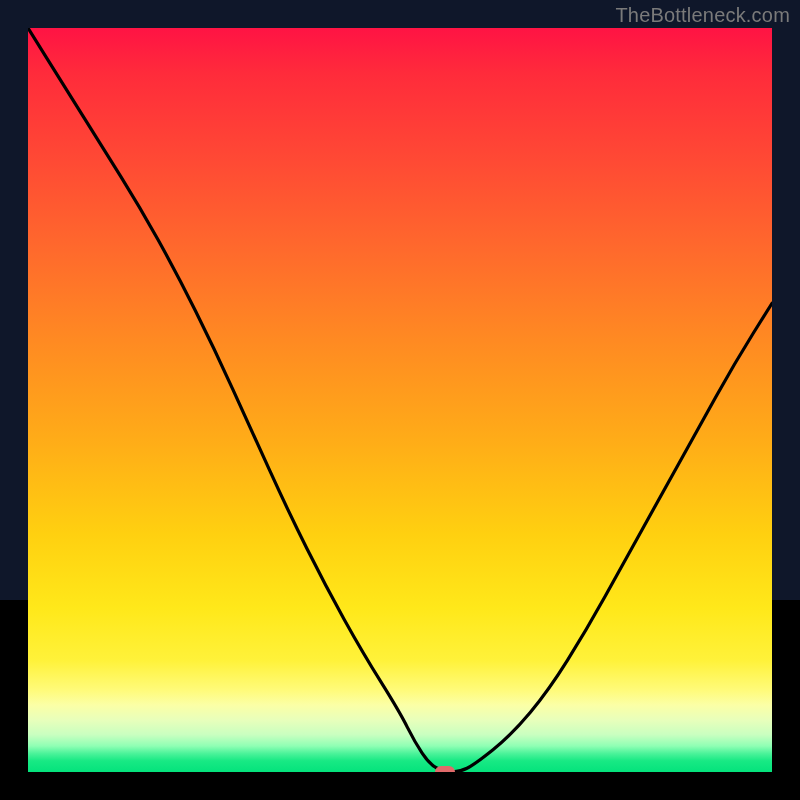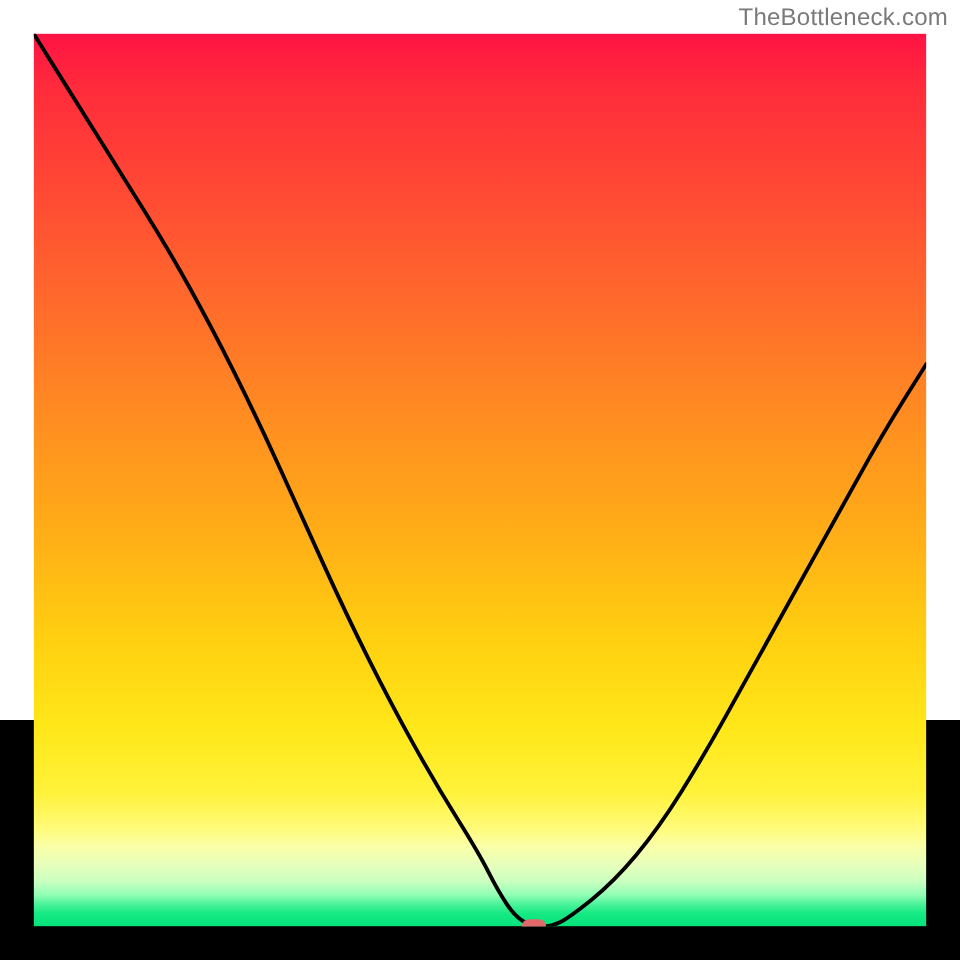--- a/index.html
+++ b/index.html
@@ -8,21 +8,21 @@
     width: 800px;
     height: 800px;
     background: #000;
     overflow: hidden;
     font-family: Arial, Helvetica, sans-serif;
   }
   .frame {
     position: relative;
     width: 800px;
     height: 600px;
-    background: #ffffff;
+    background: #0f172a;
   }
   .watermark {
     position: absolute;
     top: 4px;
     right: 10px;
     color: #7a7a7a;
     font-size: 20px;
     font-weight: 400;
     letter-spacing: 0.2px;
     z-index: 30;

